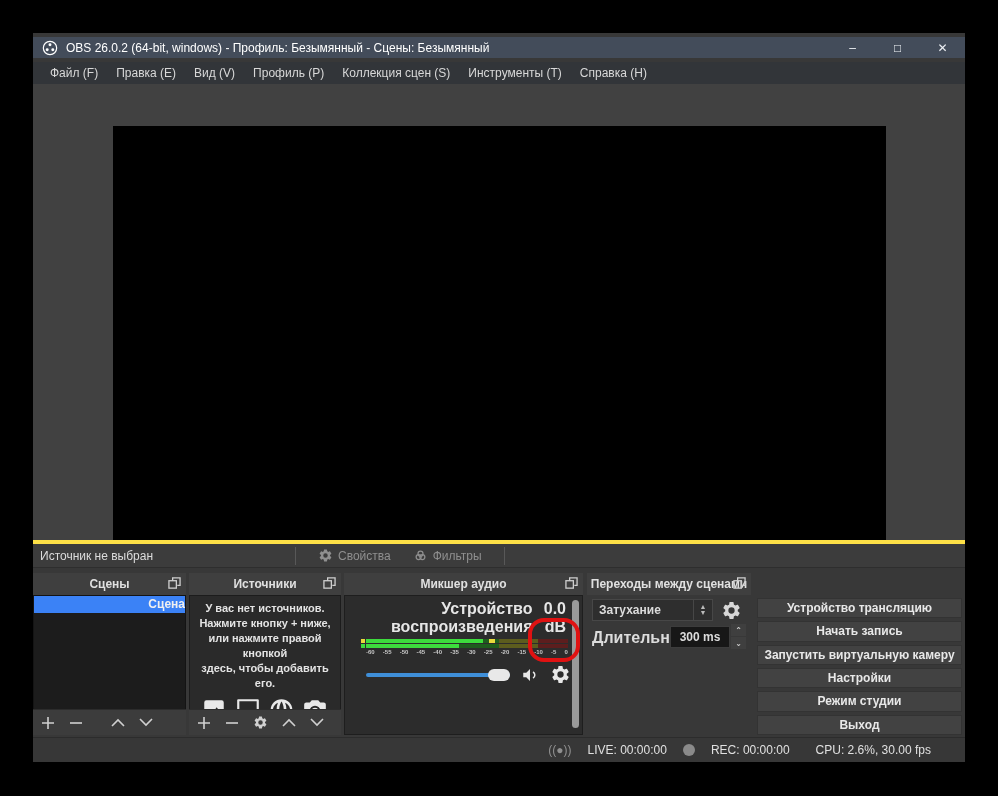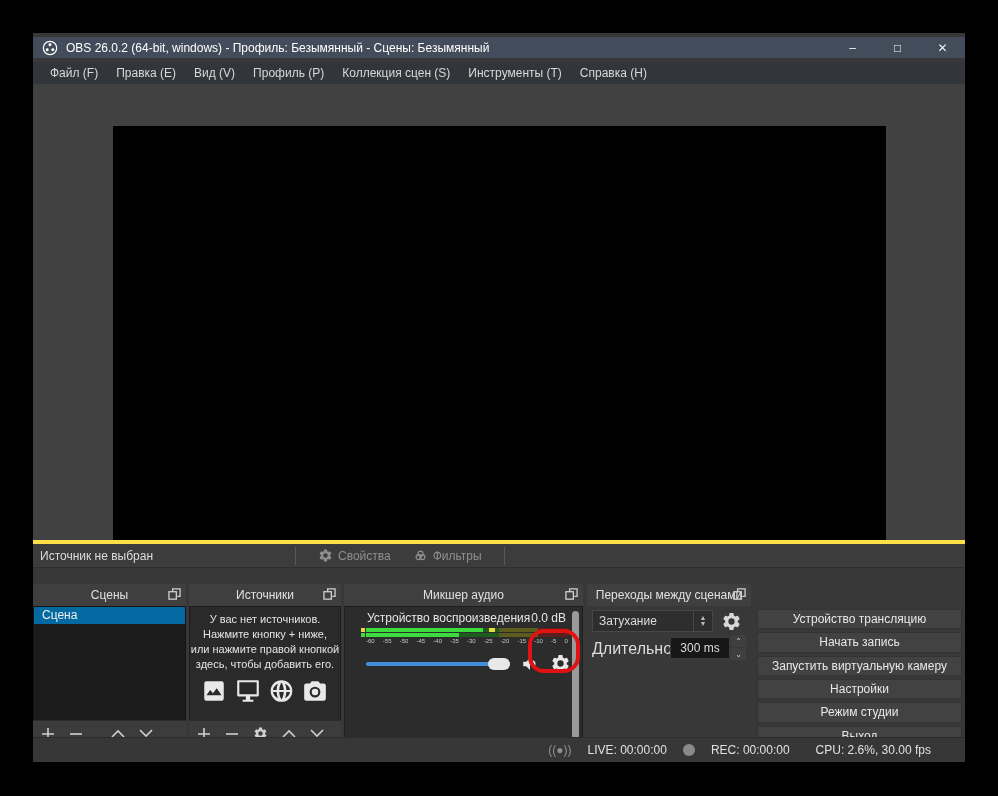--- a/index.html
+++ b/index.html
@@ -17,38 +17,38 @@
   .preview{position:absolute;left:0;top:51px;width:100%;height:456px;background:#414141;}
   .canvas{position:absolute;left:80px;top:42px;width:773px;height:436px;background:#000;}
   
   .srcbar{position:absolute;left:0;top:507px;width:100%;height:28px;background:#3c3c3c;border-top:4px solid #fde047;border-bottom:1px solid #2e2e2e;display:flex;align-items:center;color:#dcdcdc;font-size:12px;box-sizing:border-box;}
   .srcbar .status{margin-left:7px;}
   .srcbar .center{position:absolute;left:262px;display:flex;align-items:center;gap:22px;}
   .vdiv{width:1px;height:18px;background:#585858;}
   .disabled-btn{display:flex;align-items:center;gap:5px;color:#8f8f8f;}
   
   .docks{position:absolute;left:0;top:535px;width:100%;height:169px;background:#383838;}
-  .dock{position:absolute;top:16px;height:162px;}
+  .dock{position:absolute;top:5px;height:162px;font-weight:bold;}
   .dock-header{height:22px;background:#3f3f3f;display:flex;align-items:center;justify-content:center;color:#e0e0e0;font-size:12px;position:relative;}
   .popout{position:absolute;right:5px;top:4px;}
   .dock-body{position:absolute;left:0;top:22px;right:0;bottom:0;}
   .panel-toolbar{position:absolute;left:0;right:0;bottom:0;height:25px;background:#3c3c3c;border-top:1px solid #2c2c2c;display:flex;align-items:center;gap:14px;padding-left:8px;color:#d0d0d0;}
   .tool-ic{display:flex;align-items:center;}
   
   .dock-scenes{left:0;width:153px;}
   .scene-list{position:absolute;left:0;top:22px;right:0;bottom:25px;background:#1c1c1c;border:1px solid #141414;}
-  .scene-row{height:17px;background:#0369a1;color:#f0f0f0;font-size:12px;line-height:17px;padding-left:8px;}
+  .scene-row{height:17px;background:#3b82f6;color:#f0f0f0;font-size:12px;line-height:17px;padding-left:8px;text-align:right;}
   
   .dock-sources{left:156px;width:152px;}
   .sources-body{position:absolute;left:0;top:22px;right:0;bottom:25px;background:#2a2a2a;border:1px solid #1c1c1c;color:#e4e4e4;font-size:11px;text-align:center;line-height:15px;padding-top:5px;box-sizing:border-box;}
   .src-icons{display:flex;justify-content:center;gap:5px;margin-top:6px;}
   
   .dock-mixer{left:311px;width:239px;}
   .mixer-body{position:absolute;left:0;top:22px;right:0;bottom:0;background:#2c2c2c;border:1px solid #1e1e1e;box-sizing:border-box;}
-  .mix-row1{display:flex;justify-content:space-between;align-items:center;padding:4px 16px 0 22px;color:#e6e6e6;font-size:12px;}
+  .mix-row1{display:flex;justify-content:space-between;align-items:center;padding:4px 16px 0 22px;color:#e6e6e6;font-size:16px;text-align:right;}
   .meter-wrap{margin:3px 14px 0 21px;position:relative;}
   .peakbox{position:absolute;left:-5px;top:0;width:4px;height:9px;}
   .peakbox .py{height:4px;background:#e8d93c;margin-bottom:1px;}
   .peakbox .pg{height:4px;background:#3ddc3d;}
   .meter-bar{height:4px;margin-bottom:1px;background:linear-gradient(90deg,#1e5c1e 0 66%,#5c5c1e 66% 85%,#5c1e1e 85%);position:relative;}
   .meter-fill{position:absolute;inset:0;}
   .fill1{background:linear-gradient(90deg,#3ddc3d 0 58%,transparent 58% 61%,#e8d93c 61% 64%,transparent 64%);}
   .fill2{background:linear-gradient(90deg,#3ddc3d 0 46%,transparent 46%);}
   .ticks{display:flex;justify-content:space-between;color:#c8c8c8;font-size:6px;margin-top:1px;}
   .mix-row2{display:flex;align-items:center;margin:9px 0 0 21px;}

